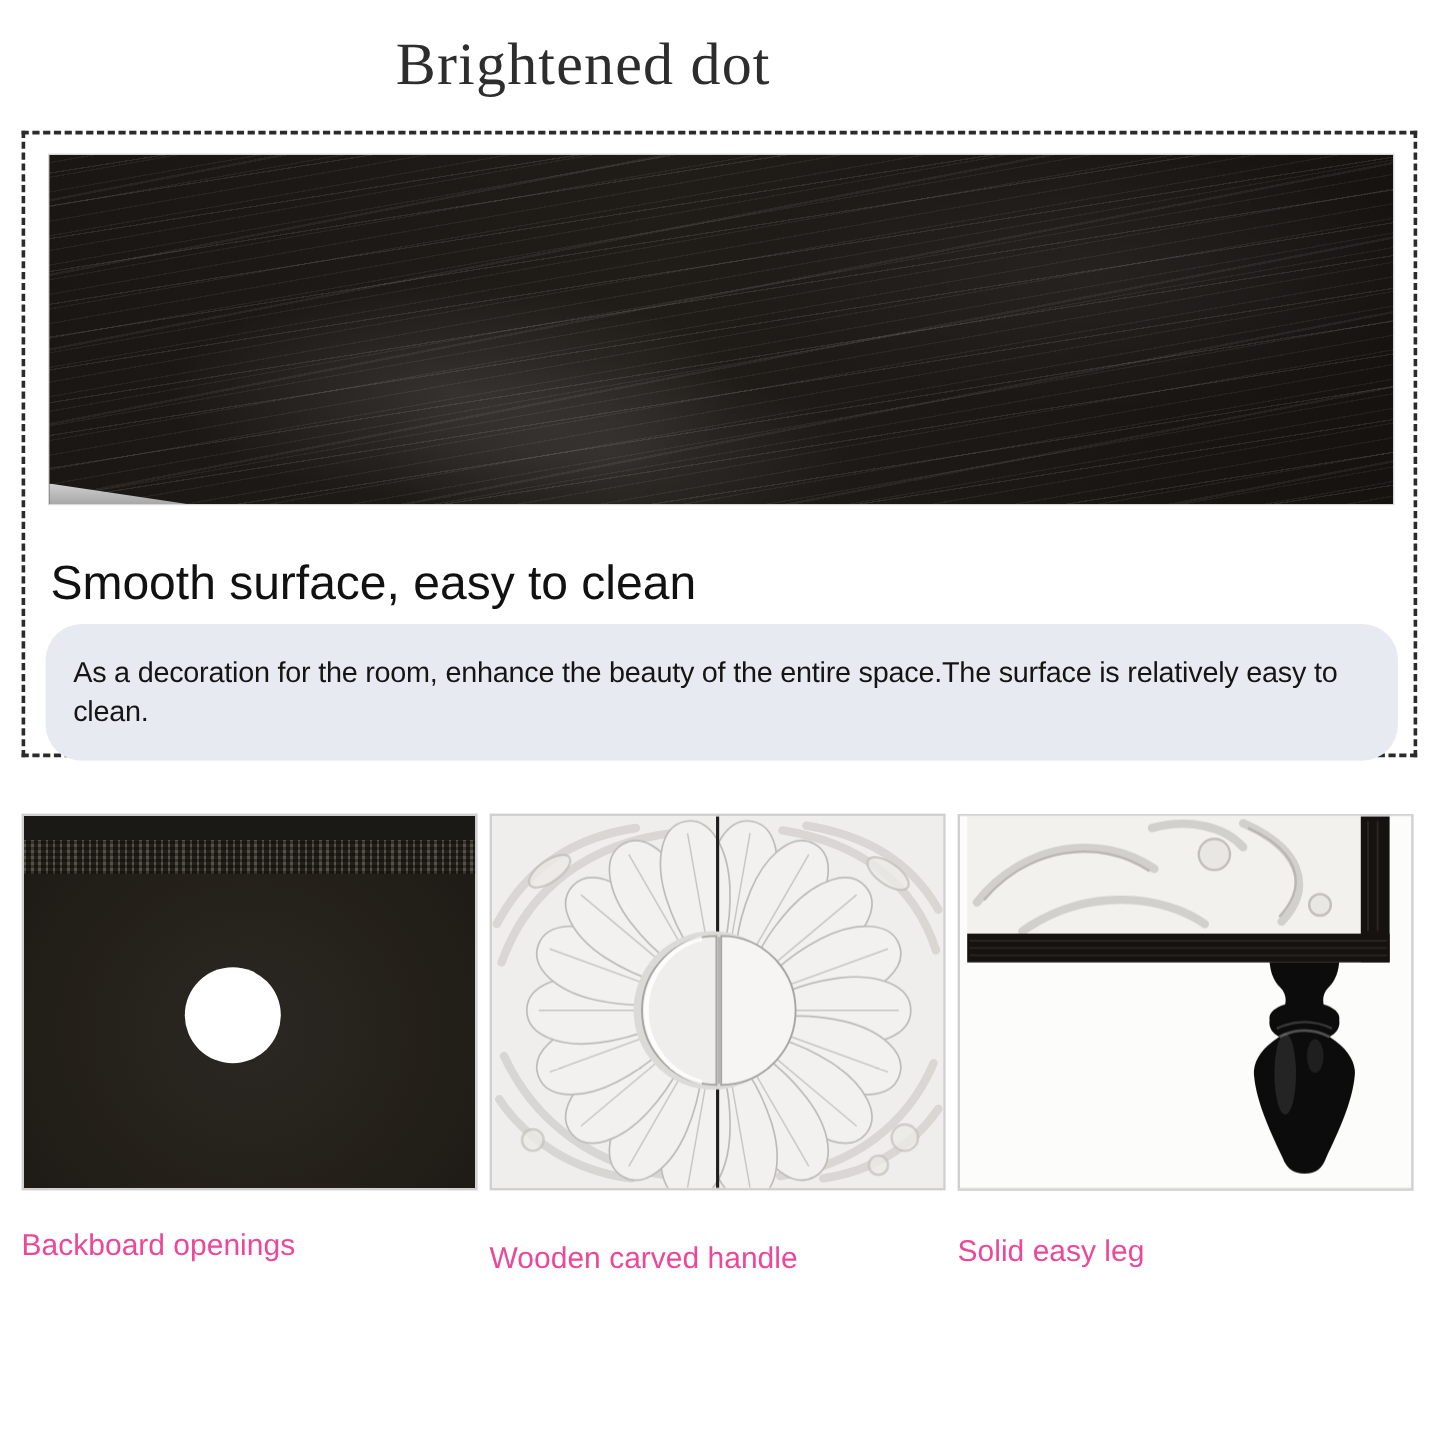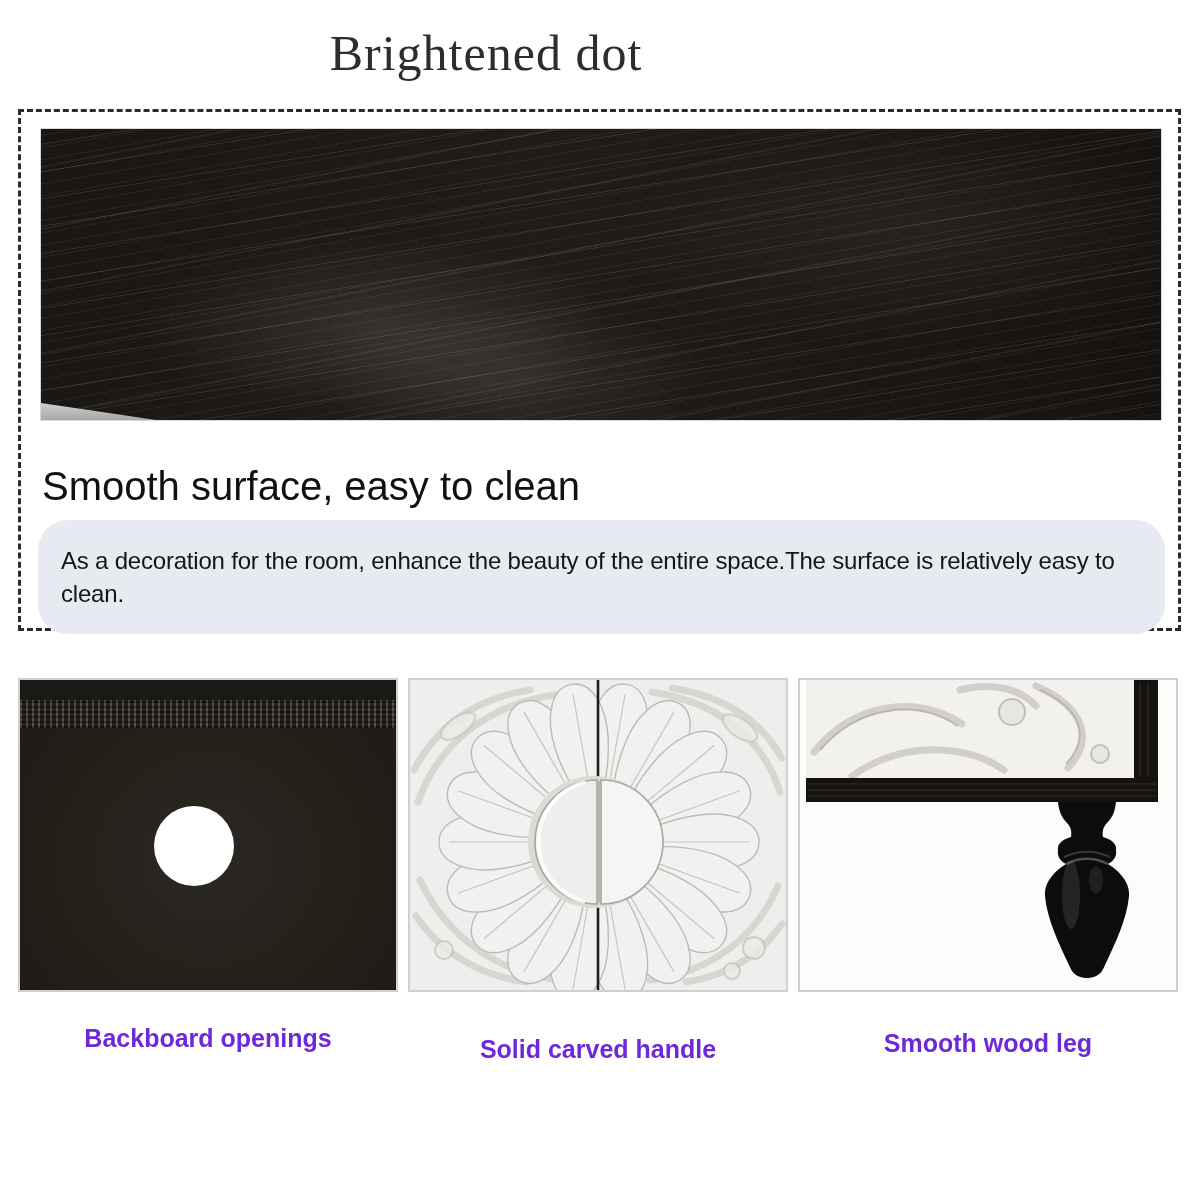--- a/index.html
+++ b/index.html
@@ -82,22 +82,22 @@
   .backboard .hole {
     position:absolute; left:134px; top:126px; width:80px; height:80px;
     background:#ffffff; border-radius:50%;
   }
 
   
   .card svg { display:block; width:376px; height:310px; }
 
   
   .caption {
-    position:absolute; width:380px; text-align:center;
-    font-size:25px; font-weight:bold; color:#6d28d9;
+    position:absolute; width:380px; 
+    font-size:25px; font-weight:normal; color:#ec4899;
   }
   .caption-1 { left:18px; top:1024px; }
   .caption-2 { left:408px; top:1035px; }
   .caption-3 { left:798px; top:1029px; }
 </style>
 </head>
 <body>
 
 <div class="canvas">
 
@@ -233,16 +233,16 @@
                  C 262,138 259,132 258,122 Z" fill="#0c0c0c"></path>
         <path d="M266,184 C 280,177 294,177 308,184" stroke="rgba(255,255,255,0.28)" stroke-width="2.4" fill="none"></path>
         <path d="M264,177 C 279,170 295,170 310,177" stroke="rgba(255,255,255,0.18)" stroke-width="2" fill="none"></path>
         <ellipse cx="271" cy="215" rx="9" ry="34" fill="rgba(255,255,255,0.10)"></ellipse>
         <ellipse cx="296" cy="200" rx="7" ry="14" fill="rgba(255,255,255,0.08)"></ellipse>
       </g>
     </svg>
   </div>
 
   <div class="caption caption-1">Backboard openings</div>
-  <div class="caption caption-2">Solid carved handle</div>
-  <div class="caption caption-3">Smooth wood leg</div>
+  <div class="caption caption-2">Wooden carved handle</div>
+  <div class="caption caption-3">Solid easy leg</div>
 
 </div>
 
 </body></html>

